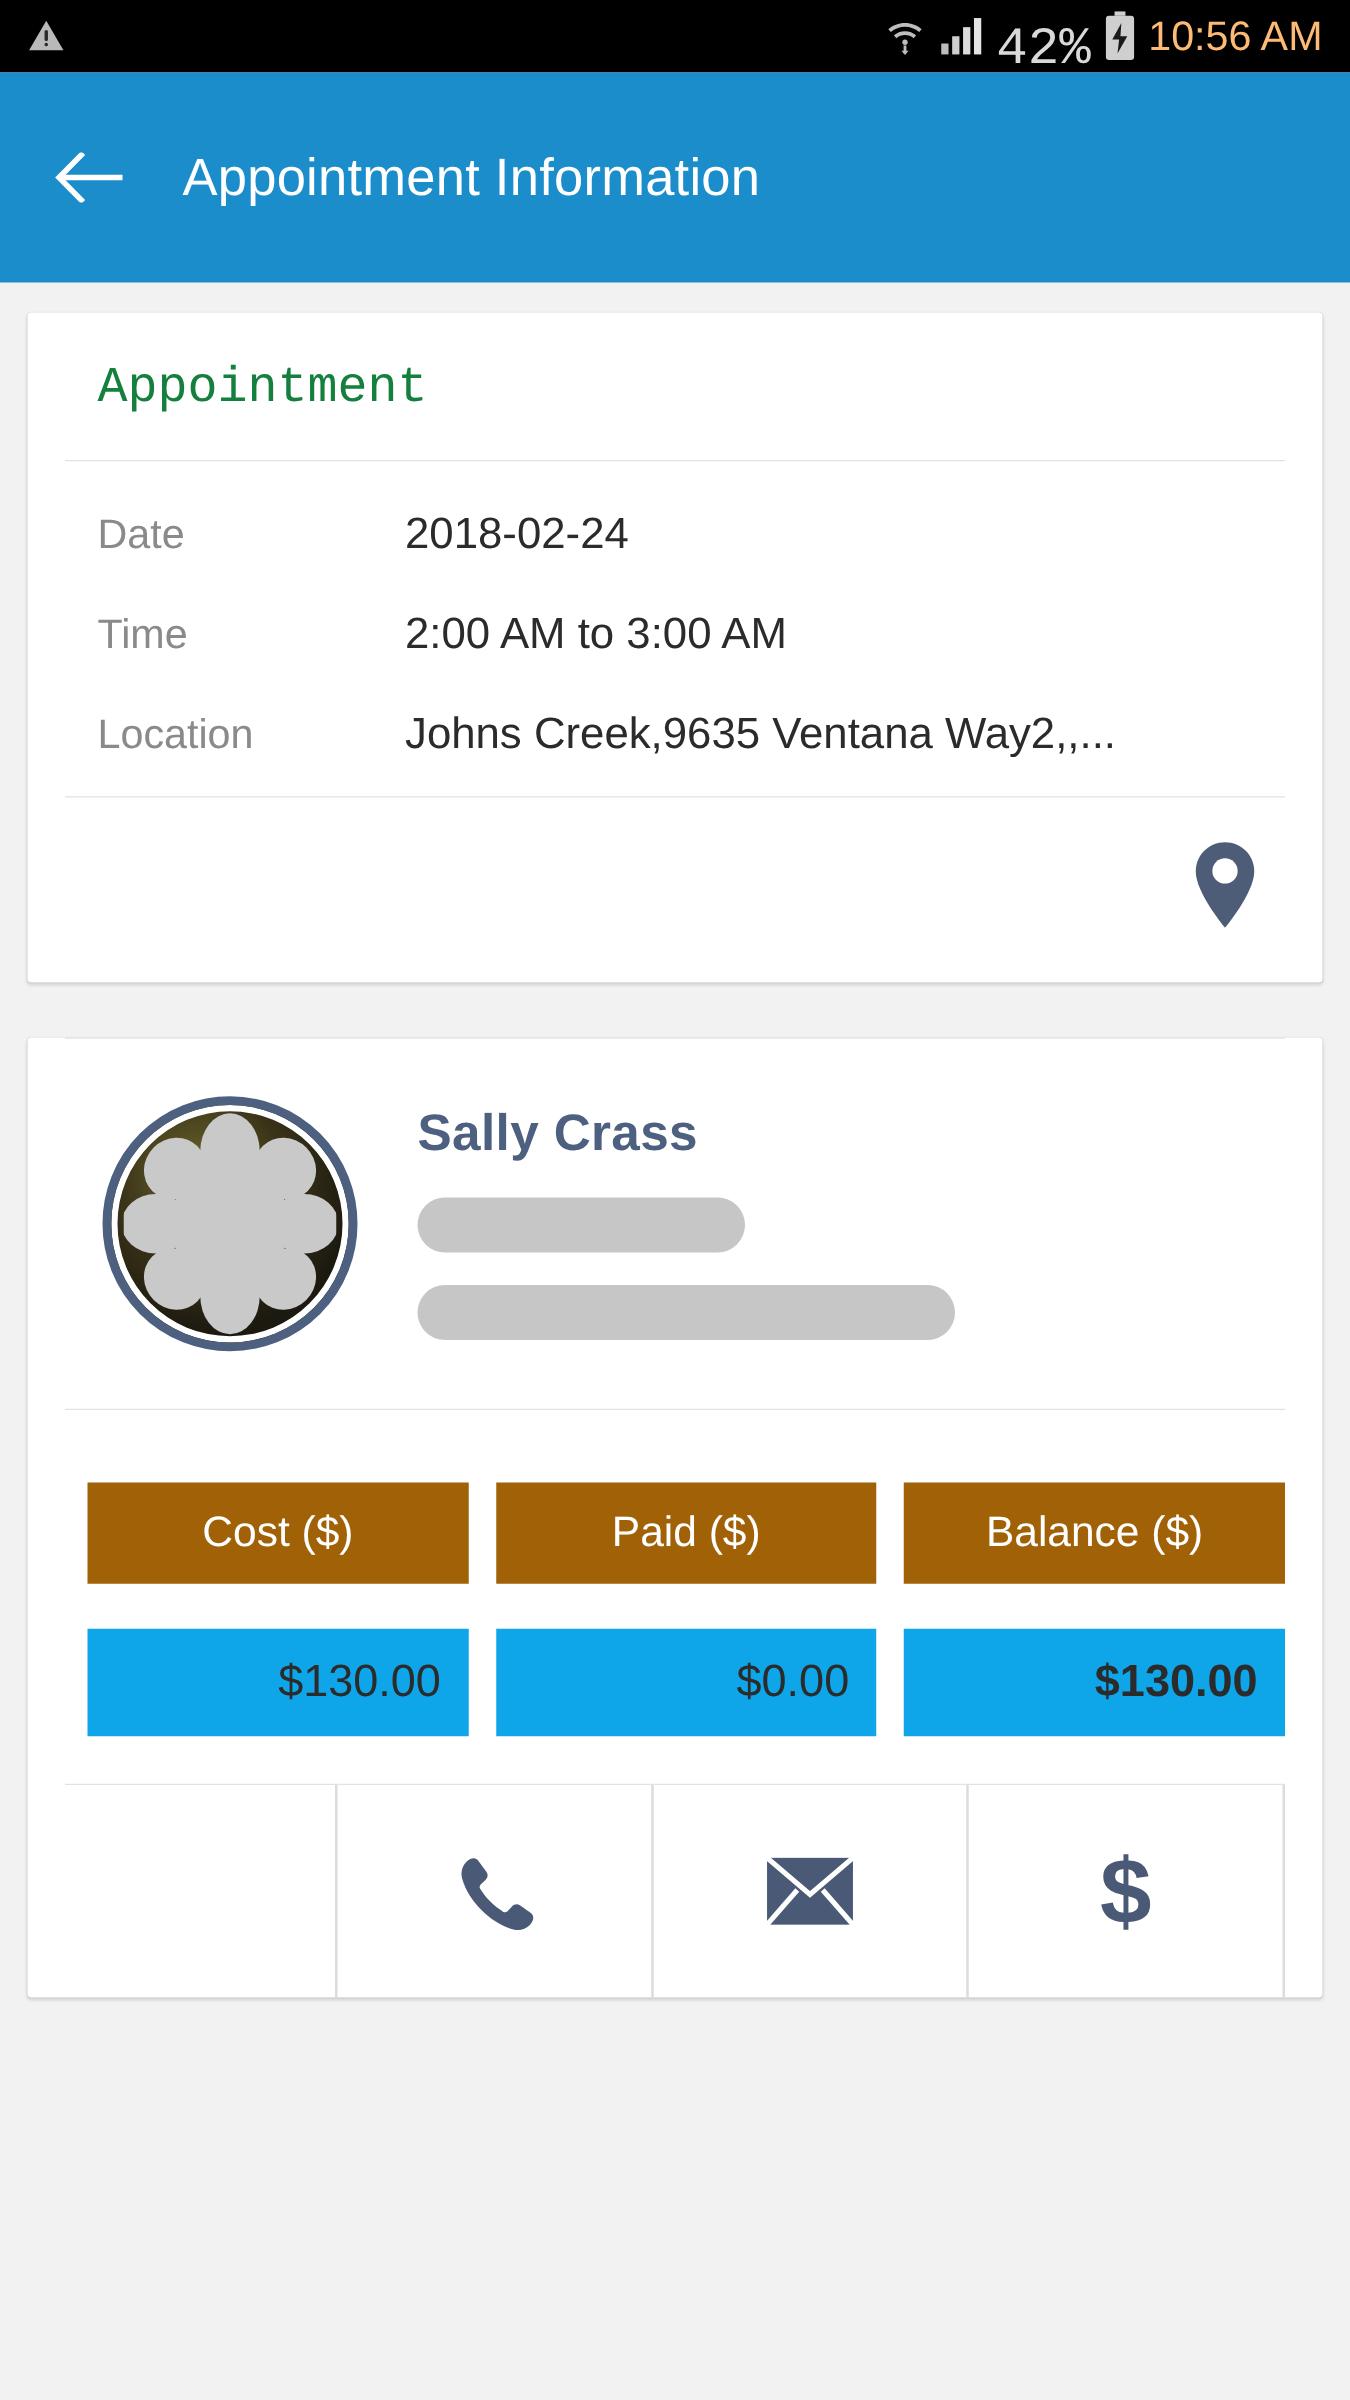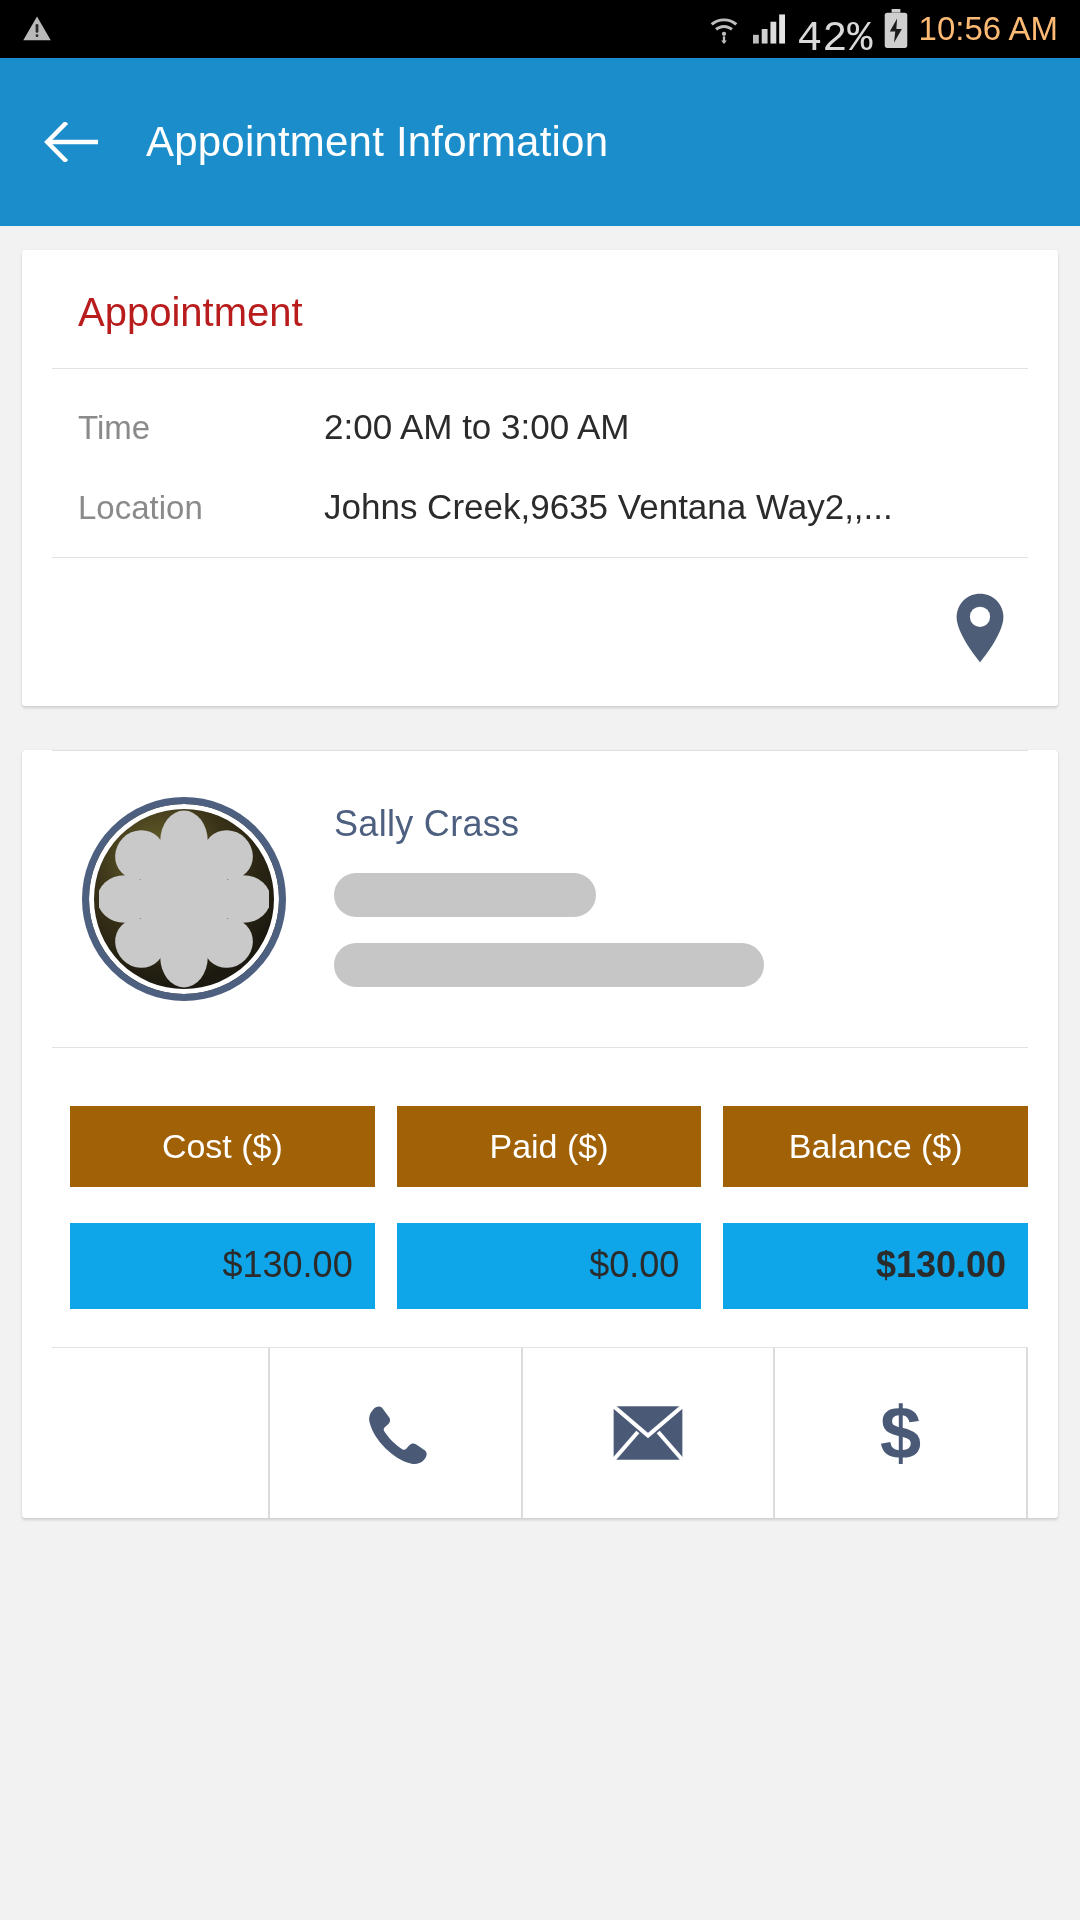--- a/index.html
+++ b/index.html
@@ -56,22 +56,22 @@
 
   .card {
     background: #ffffff;
     border-radius: 3px;
     box-shadow: 0 2px 3px rgba(0,0,0,0.14), 0 0 1px rgba(0,0,0,0.10);
     margin-bottom: 44px;
     padding: 0 30px;
   }
 
   .card-title {
-    font-family: Liberation Sans, sans-serif;
-    color: #b91c1c;
+    font-family: Liberation Mono, monospace;
+    color: #15803d;
     font-size: 40px;
     padding: 40px 0 34px 26px;
     line-height: 1.1;
   }
 
   .divider { height: 1px; background: #e2e2e2; width: 100%; }
 
   
   .info-rows { padding: 18px 0 10px 0; }
   .info-row {
@@ -128,22 +128,22 @@
   .avatar-blob {
     position: absolute;
     left: 50%; top: 50%;
     transform: translate(-50%, -50%);
     width: 170px; height: 178px;
   }
 
   .person-meta { flex: 1; padding-top: 6px; }
   .person-name {
     color: #4e6080;
-    font-size: 36px;
-    font-weight: normal;
+    font-size: 41px;
+    font-weight: bold;
     letter-spacing: 0.3px;
     margin-bottom: 28px;
   }
   .redact-bar {
     background: #c6c6c6;
     border-radius: 22px;
     height: 44px;
   }
   .redact-bar.one { width: 262px; margin-bottom: 26px; }
   .redact-bar.two { width: 430px; }
@@ -246,20 +246,24 @@
 </div>
 
 <div class="page">
 
   <div class="card">
     <div class="card-title">Appointment</div>
     <div class="divider"></div>
 
     <div class="info-rows">
       <div class="info-row">
+        <div class="info-label">Date</div>
+        <div class="info-value">2018-02-24</div>
+      </div>
+      <div class="info-row">
         <div class="info-label">Time</div>
         <div class="info-value">2:00 AM to 3:00 AM</div>
       </div>
       <div class="info-row">
         <div class="info-label">Location</div>
         <div class="info-value">Johns Creek,9635 Ventana Way2,,...</div>
       </div>
     </div>
 
     <div class="divider"></div>

